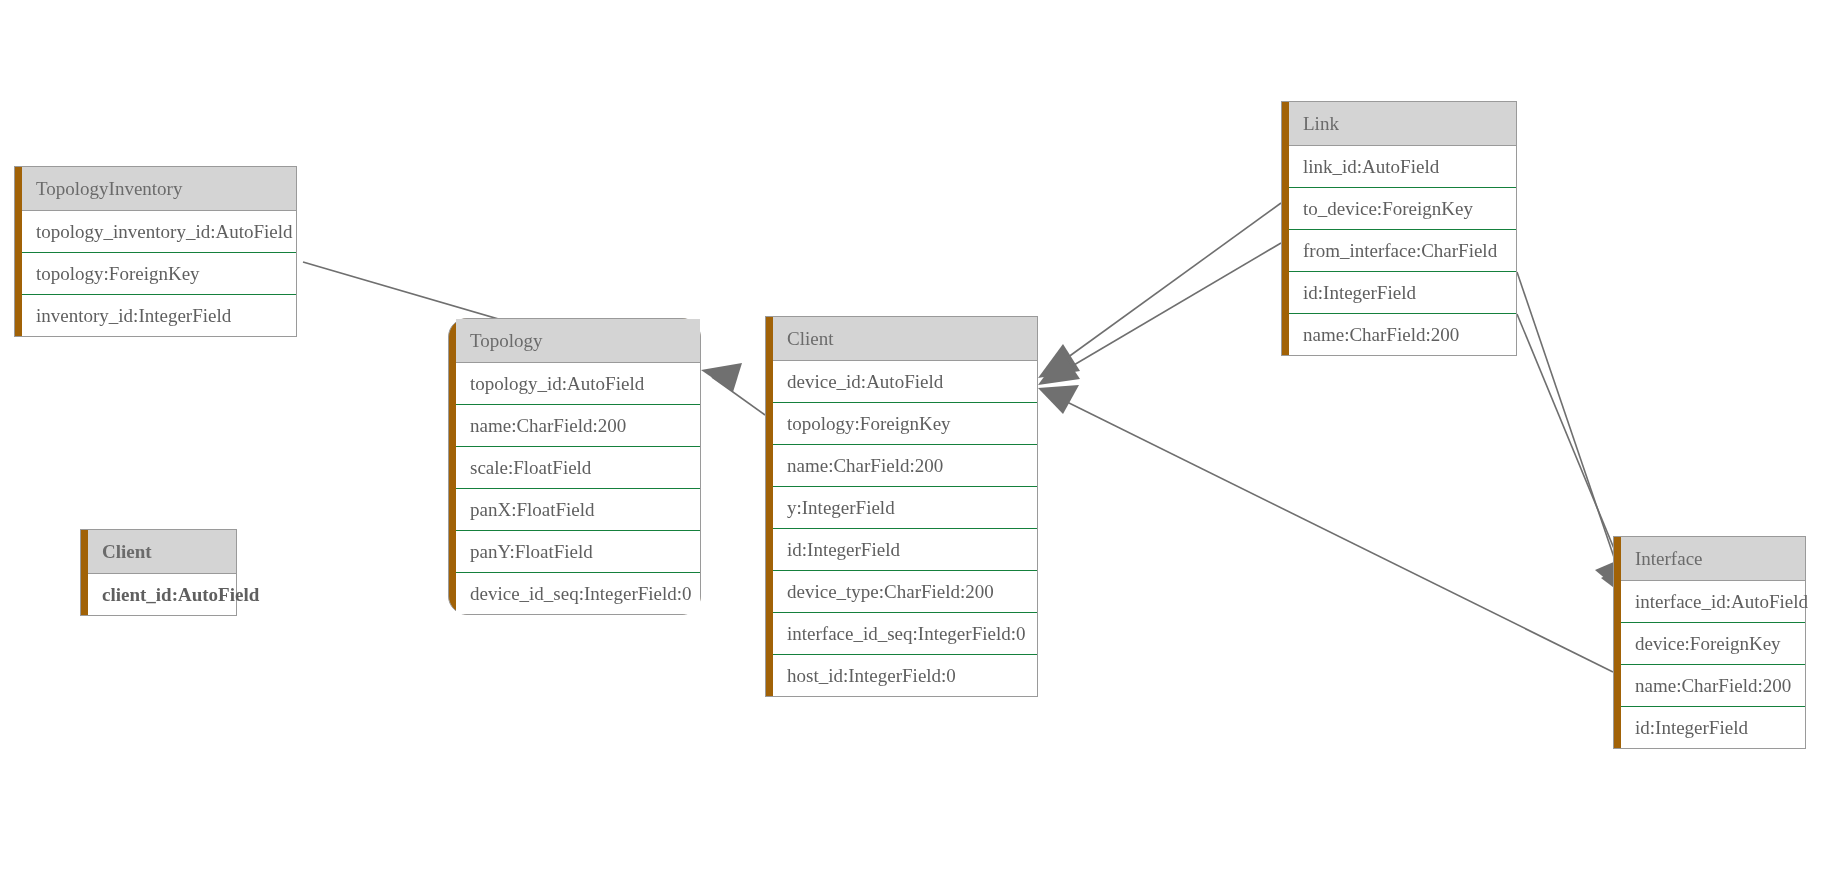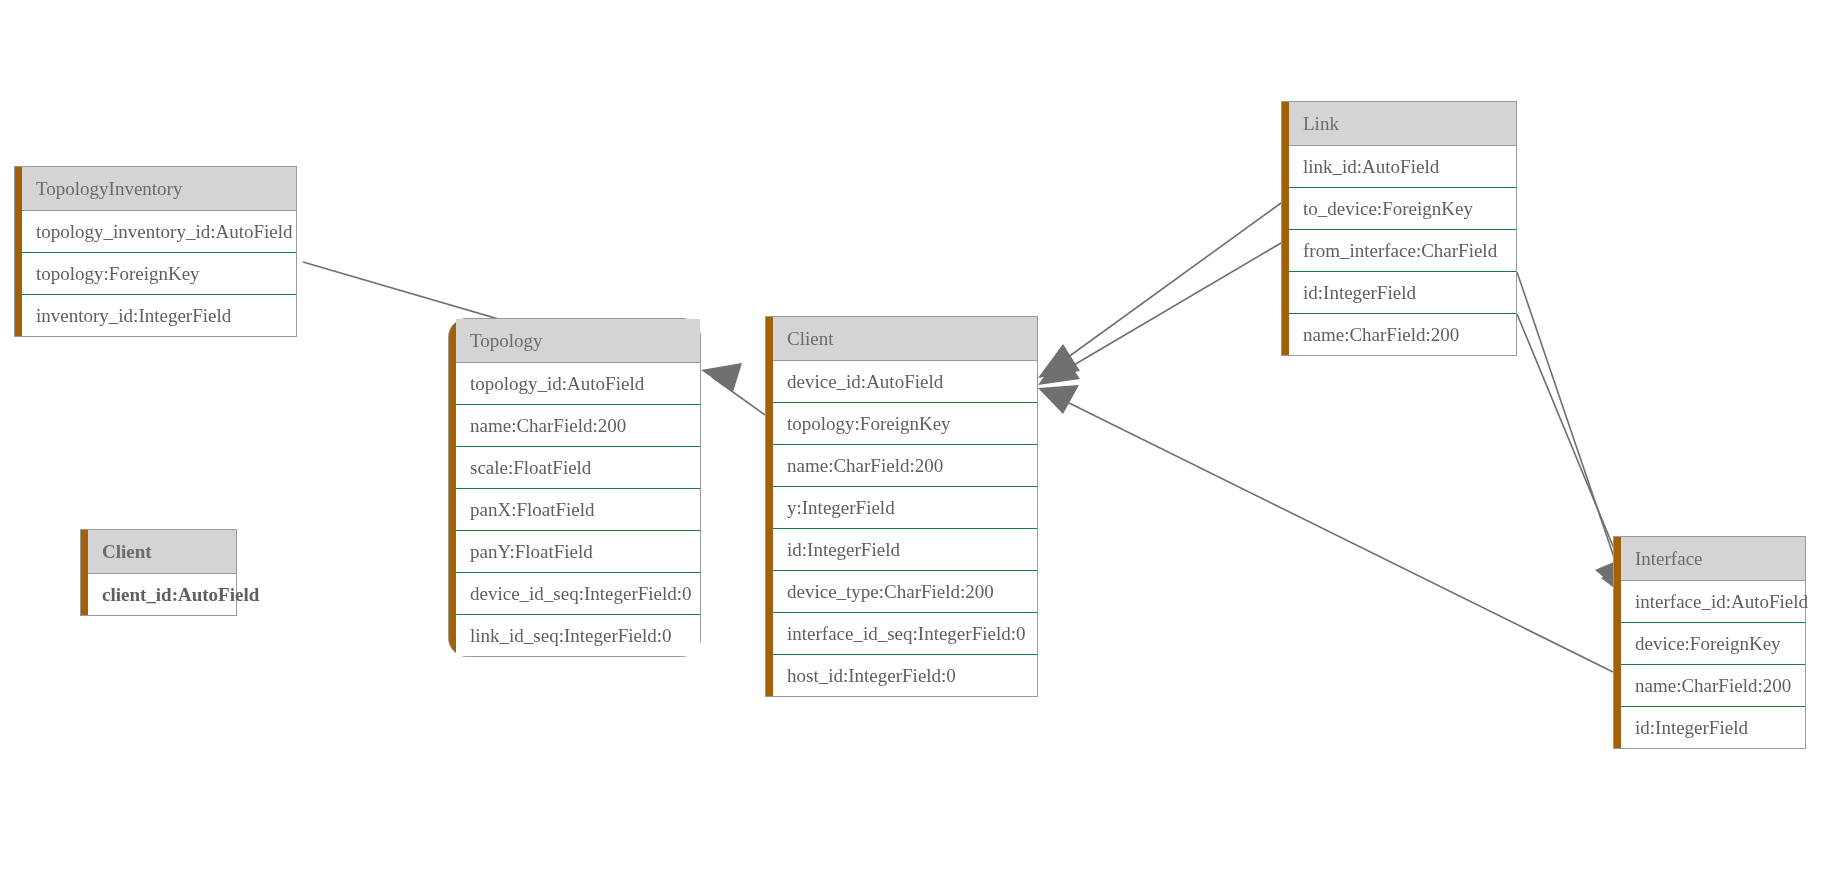--- a/index.html
+++ b/index.html
@@ -113,21 +113,20 @@
       </div>
       <div class="entity" style="left: 448px; top: 318px; width: 253px; border-radius: 19px;">
         <div class="entity-header">Topology</div>
         <div class="entity-attrs">
           <div class="attr">topology_id:AutoField</div>
           <div class="attr">name:CharField:200</div>
           <div class="attr">scale:FloatField</div>
           <div class="attr">panX:FloatField</div>
           <div class="attr">panY:FloatField</div>
           <div class="attr">device_id_seq:IntegerField:0</div>
-          <div class="attr">link_id_seq:IntegerField:0</div>
         </div>
       </div>
       <div class="entity" style="left: 80px; top: 529px; width: 157px; font-weight: bold;">
         <div class="entity-header">Client</div>
         <div class="entity-attrs">
           <div class="attr">client_id:AutoField</div>
         </div>
       </div>
       <div class="entity" style="left: 765px; top: 316px; width: 273px;">
         <div class="entity-header">Client</div>

